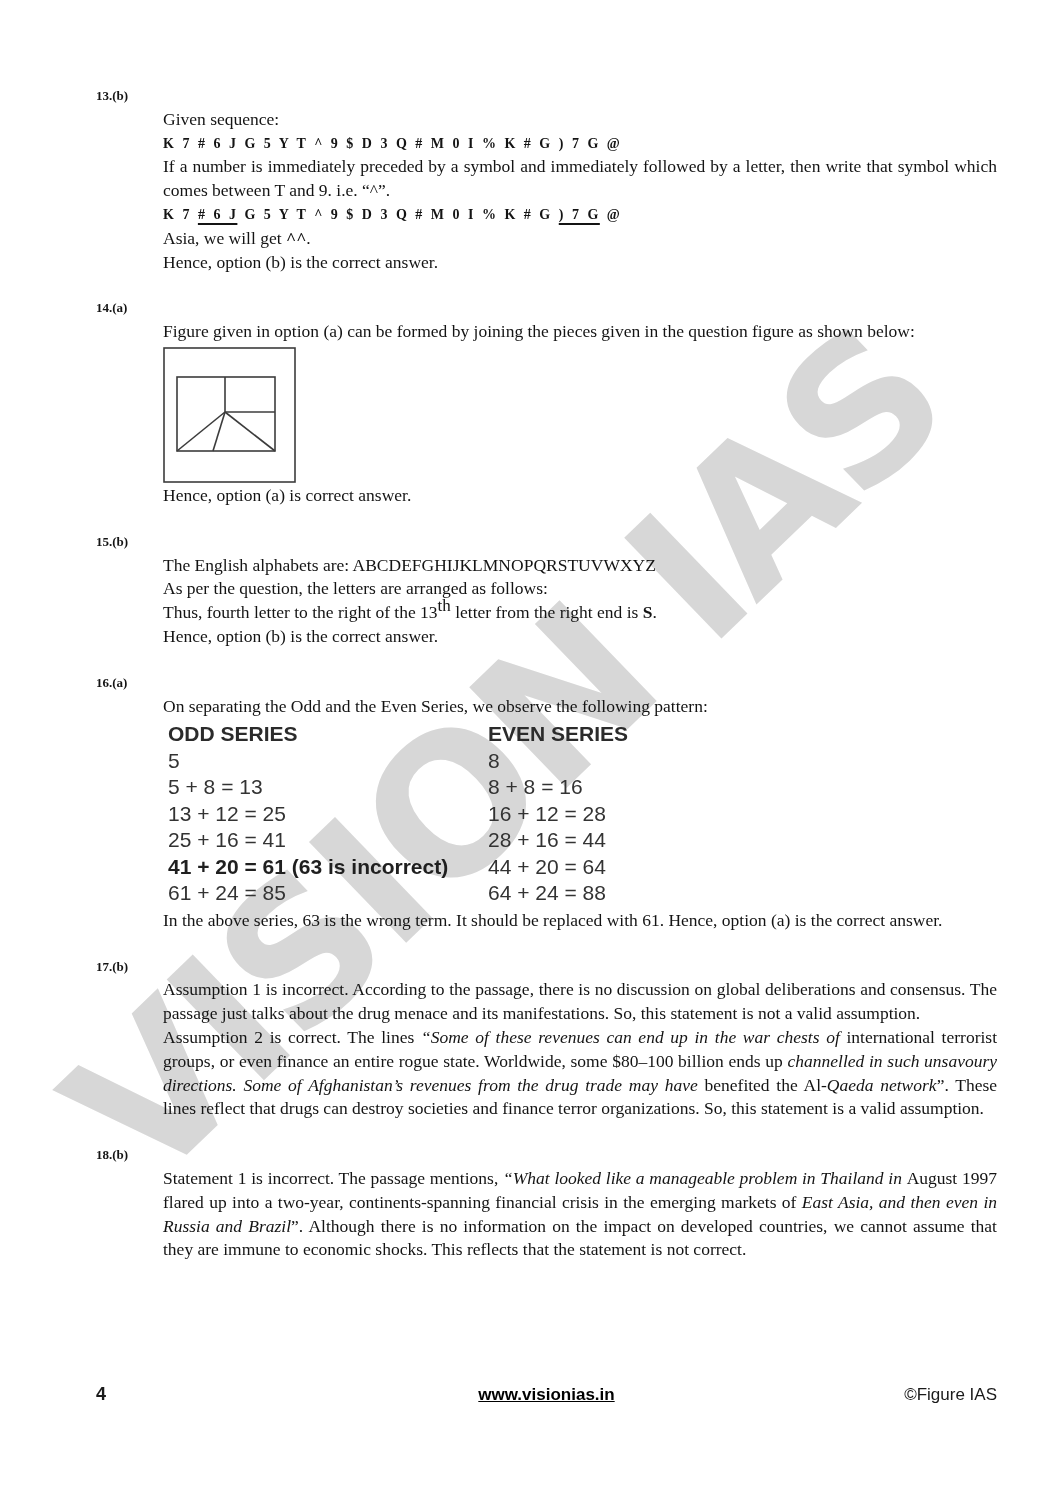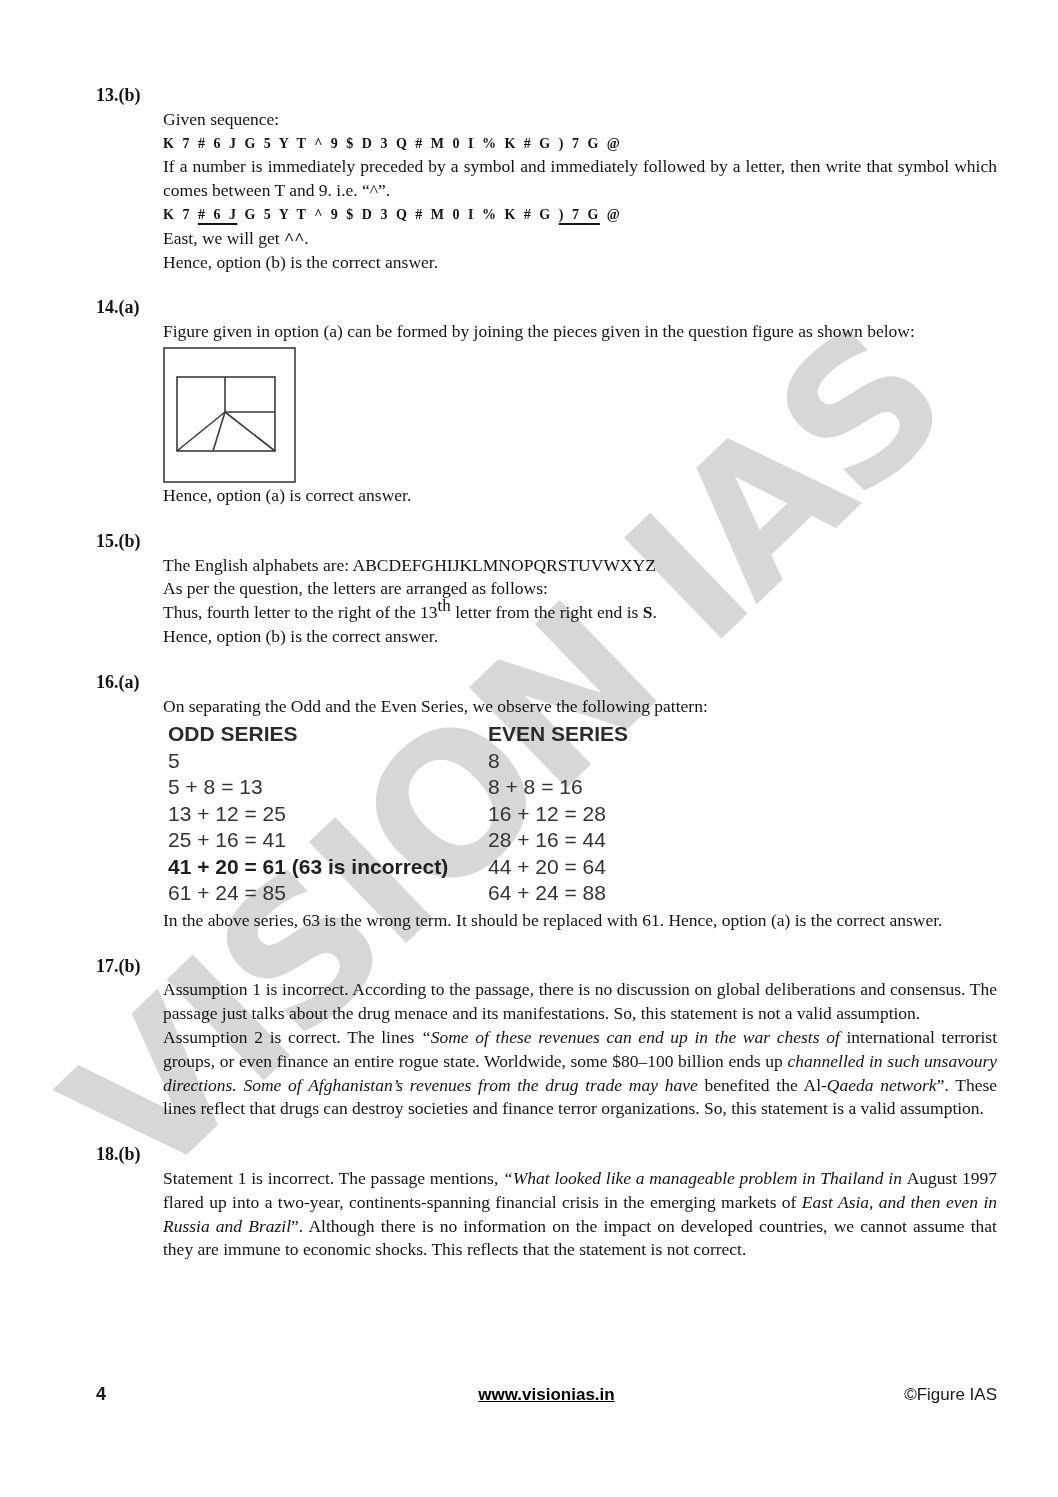--- a/index.html
+++ b/index.html
@@ -24,21 +24,21 @@
     pointer-events:none;
     z-index:0;
   }
   .content{
     position:relative;z-index:1;
     padding:84px 61px 0 96px;
   }
   .qa{margin-top:22px;}
   .qa:first-child{margin-top:0;}
   .qlabel{
-    font-weight:bold;font-size:18px;line-height:23.8px;
+    font-weight:bold;font-size:13px;line-height:23.8px;
   }
   .qbody{
     margin-left:67px;
     font-size:17.5px;line-height:23.8px;
   }
   .jpara{text-align:justify;}
   .seq{
     font-size:14px;font-weight:600;letter-spacing:1.5px;word-spacing:2px;
   }
   .it{font-style:italic;}
@@ -78,21 +78,21 @@
 
   <div class="content">
 
     <div class="qa">
       <div class="qlabel">13.(b)</div>
       <div class="qbody">
         <div>Given sequence:</div>
         <div class="seq">K 7 # 6 J G 5 Y T ^ 9 $ D 3 Q # M 0 I % K # G ) 7 G @</div>
         <div class="jpara">If a number is immediately preceded by a symbol and immediately followed by a letter, then write that symbol which comes between T and 9. i.e. “^”.</div>
         <div class="seq"><span>K 7 </span><span class="bd un"># 6 J</span><span> G 5 Y T ^ 9 $ D 3 Q # M 0 I % K # G </span><span class="bd un">) 7 G</span><span> @</span></div>
-        <div><span>East, we will get </span><span class="bd">^^</span><span>.</span></div>
+        <div><span>Asia, we will get </span><span class="bd">^^</span><span>.</span></div>
         <div>Hence, option (b) is the correct answer.</div>
       </div>
     </div>
 
     <div class="qa">
       <div class="qlabel">14.(a)</div>
       <div class="qbody">
         <div class="jpara">Figure given in option (a) can be formed by joining the pieces given in the question figure as shown below:</div>
         <svg class="figure-box" width="133" height="136" viewBox="0 0 133 136">
           <rect x="1" y="1" width="131" height="134" fill="none" stroke="#3c3c3c" stroke-width="1.6"></rect>

